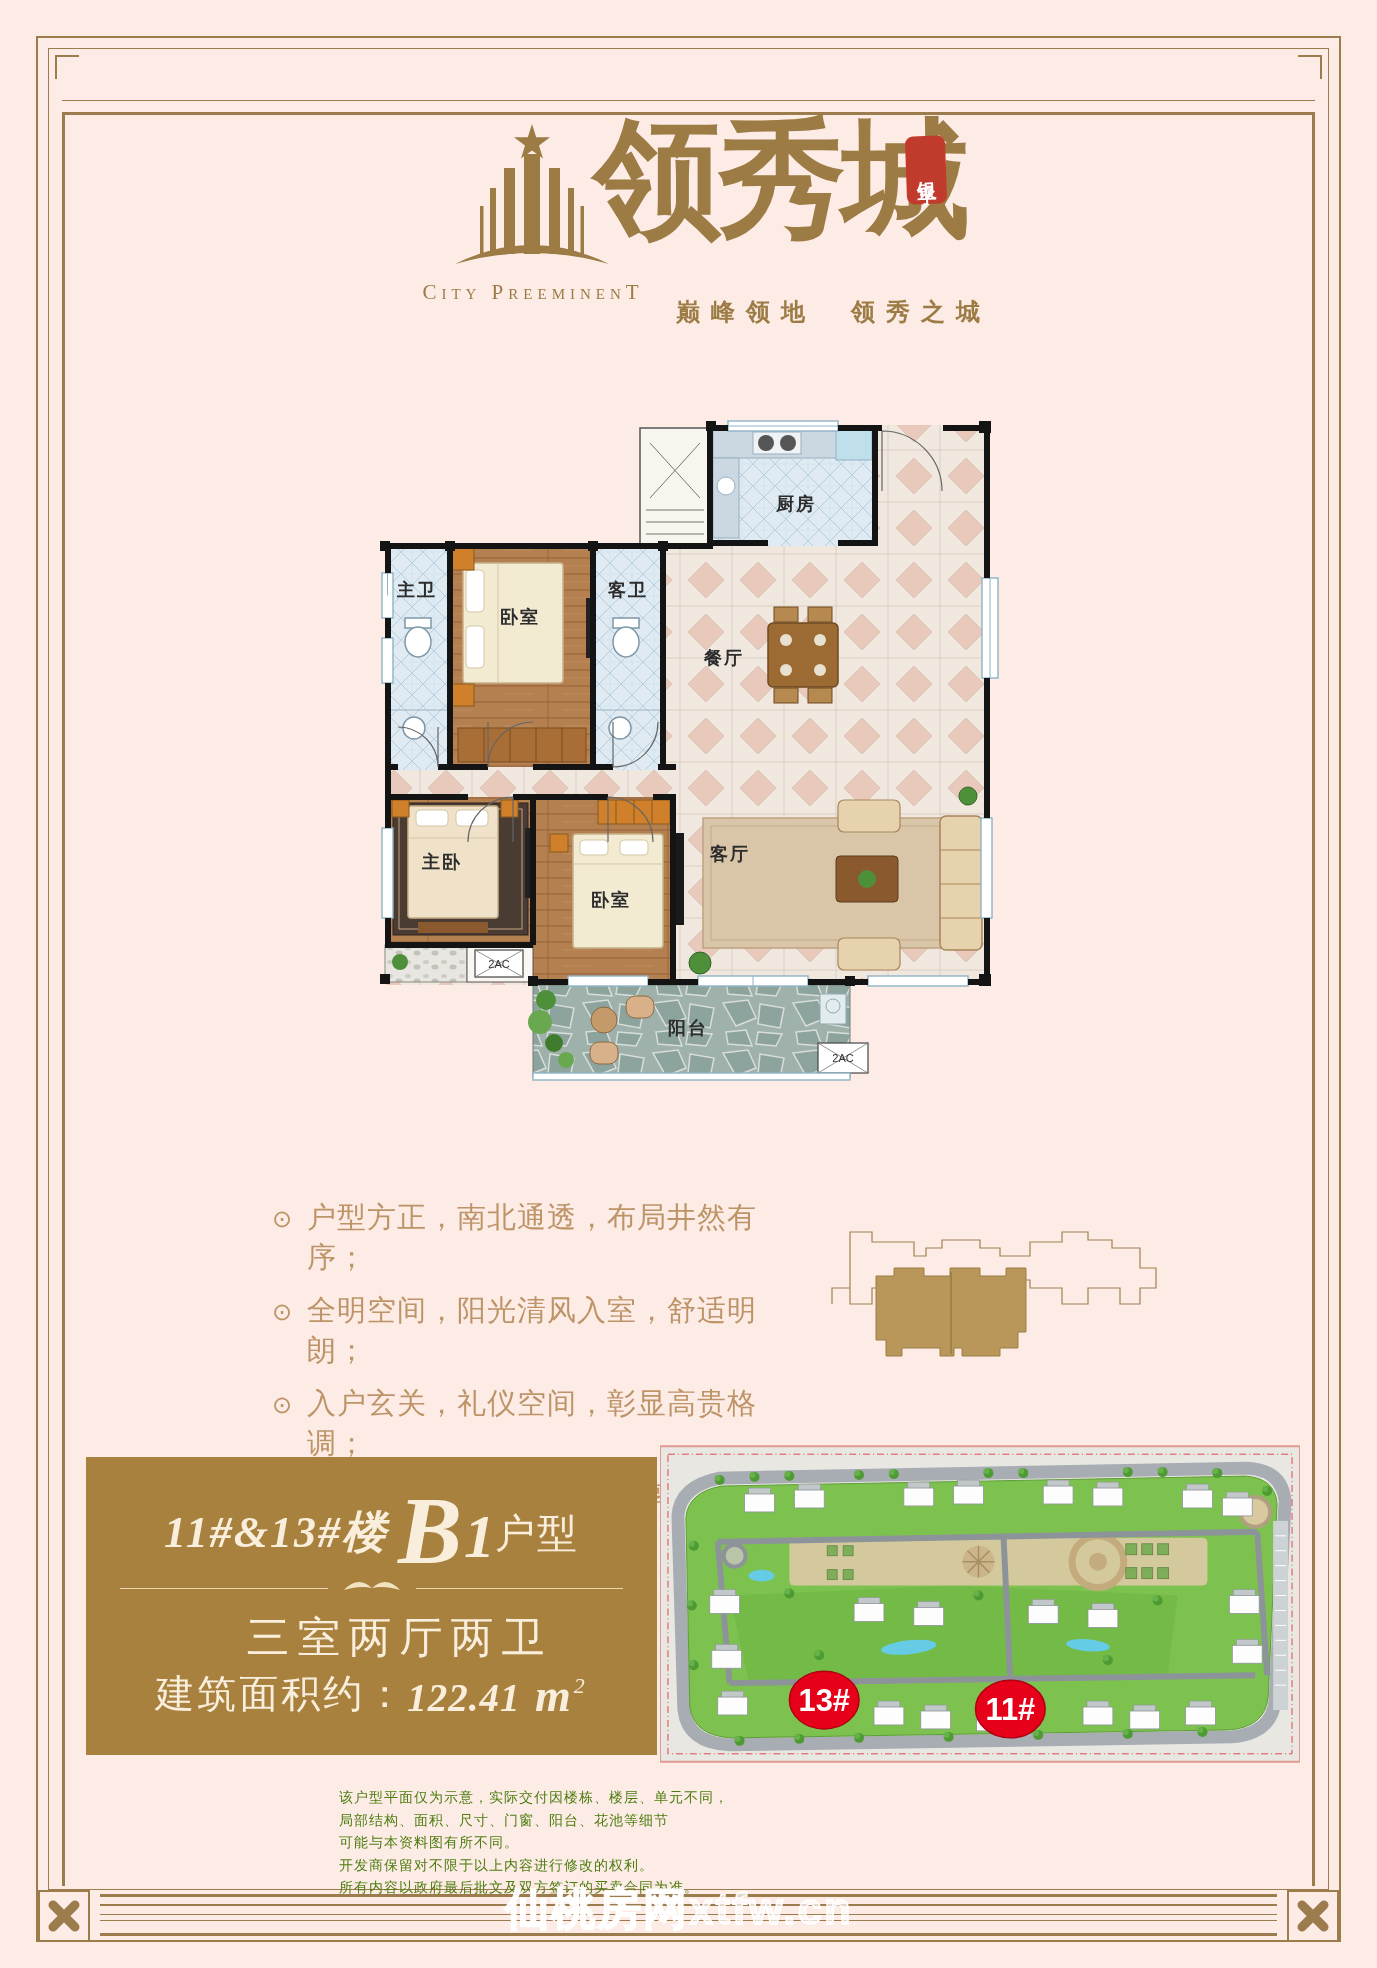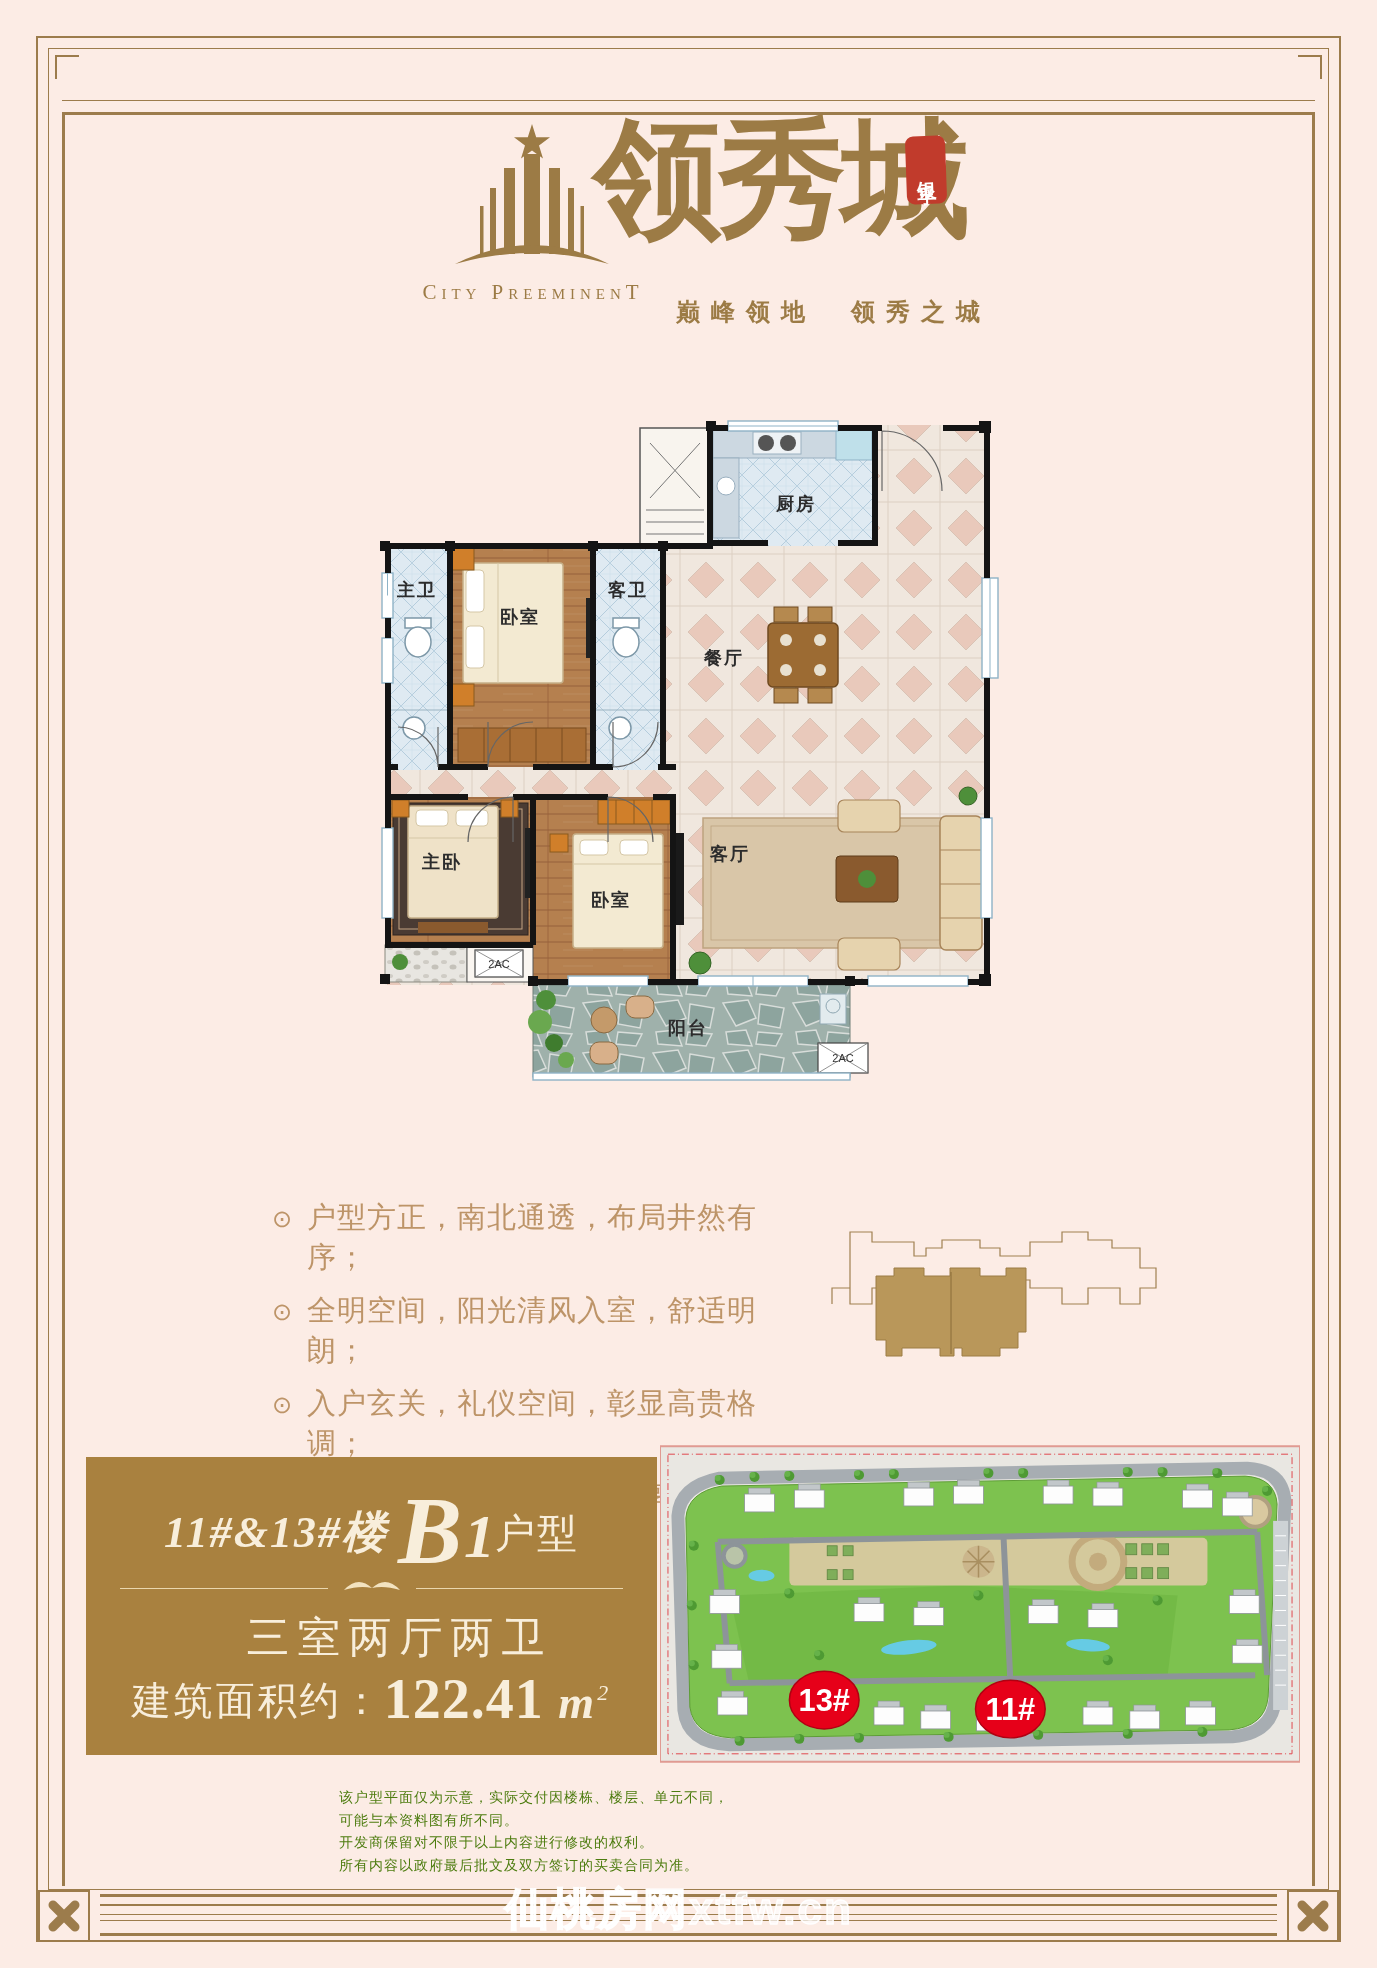--- a/index.html
+++ b/index.html
@@ -43,21 +43,21 @@
   .b-letter{font-family:"Liberation Serif",serif;font-style:italic;font-weight:700;font-size:96px;margin:0 2px 0 10px;}
   .b-number{font-family:"Liberation Serif",serif;font-style:italic;font-weight:700;font-size:62px;vertical-align:6px;}
   .b-suffix{font-family:Liberation Sans, sans-serif;font-size:40px;vertical-align:16px;letter-spacing:2px;}
   .banner-divider{position:absolute;left:34px;right:34px;top:124px;display:flex;align-items:center;}
   .banner-divider .dl{flex:1;border-top:1px solid #ead7ae;}
   .banner-divider .orn{margin:0 14px;}
   .banner-rooms{position:absolute;left:0;top:152px;width:100%;text-align:center;
                 font-family:"Liberation Serif",serif;font-size:43px;letter-spacing:8px;margin-left:28px;}
   .banner-area{position:absolute;left:0;top:210px;width:100%;text-align:center;white-space:nowrap;
                font-family:"Liberation Serif",serif;font-size:39px;letter-spacing:3px;}
-  .area-value{font-weight:700;font-size:56px;letter-spacing:1px;vertical-align:-4px;}
+  .area-value{font-style:italic;font-weight:700;font-size:39px;letter-spacing:1px;vertical-align:-4px;}
   .area-unit{font-style:italic;font-weight:700;font-size:46px;vertical-align:-4px;}
   .banner-area sup{font-size:22px;font-style:italic;}
   
   .sitemap{position:absolute;left:660px;top:1445px;width:640px;height:378px;}
   
   .disclaimer{position:absolute;left:339px;top:1786px;width:700px;text-align:left;
               color:#4d7c0f;font-size:14px;line-height:22.5px;letter-spacing:1px;}
   
   .watermark{position:absolute;left:505px;top:1880px;z-index:5;font-weight:700;font-size:44px;letter-spacing:2px;
              color:rgba(255,255,255,0.28);-webkit-text-stroke:1.5px rgba(255,255,255,0.95);
@@ -463,20 +463,21 @@
       </g>
       <g>
         <ellipse cx="352" cy="264" rx="35" ry="29" fill="#e60019" stroke="#b00012" stroke-width="1.5"></ellipse>
         <text x="352" y="275" font-size="31" font-weight="bold" fill="#ffffff" text-anchor="middle">11#</text>
       </g>
     </svg>
   </div>
 
   <div class="disclaimer">
     <div>该户型平面仅为示意，实际交付因楼栋、楼层、单元不同，</div>
+    <div>局部结构、面积、尺寸、门窗、阳台、花池等细节</div>
     <div>可能与本资料图有所不同。</div>
     <div>开发商保留对不限于以上内容进行修改的权利。</div>
     <div>所有内容以政府最后批文及双方签订的买卖合同为准。</div>
   </div>
 
   <div class="band">
     <div class="band-line" style="height:3px;"></div>
     <div class="band-line" style="height:2px;margin-top:7px;"></div>
     <div class="band-line" style="height:1px;margin-top:8px;"></div>
     <div class="band-line" style="height:1px;margin-top:5px;"></div>

